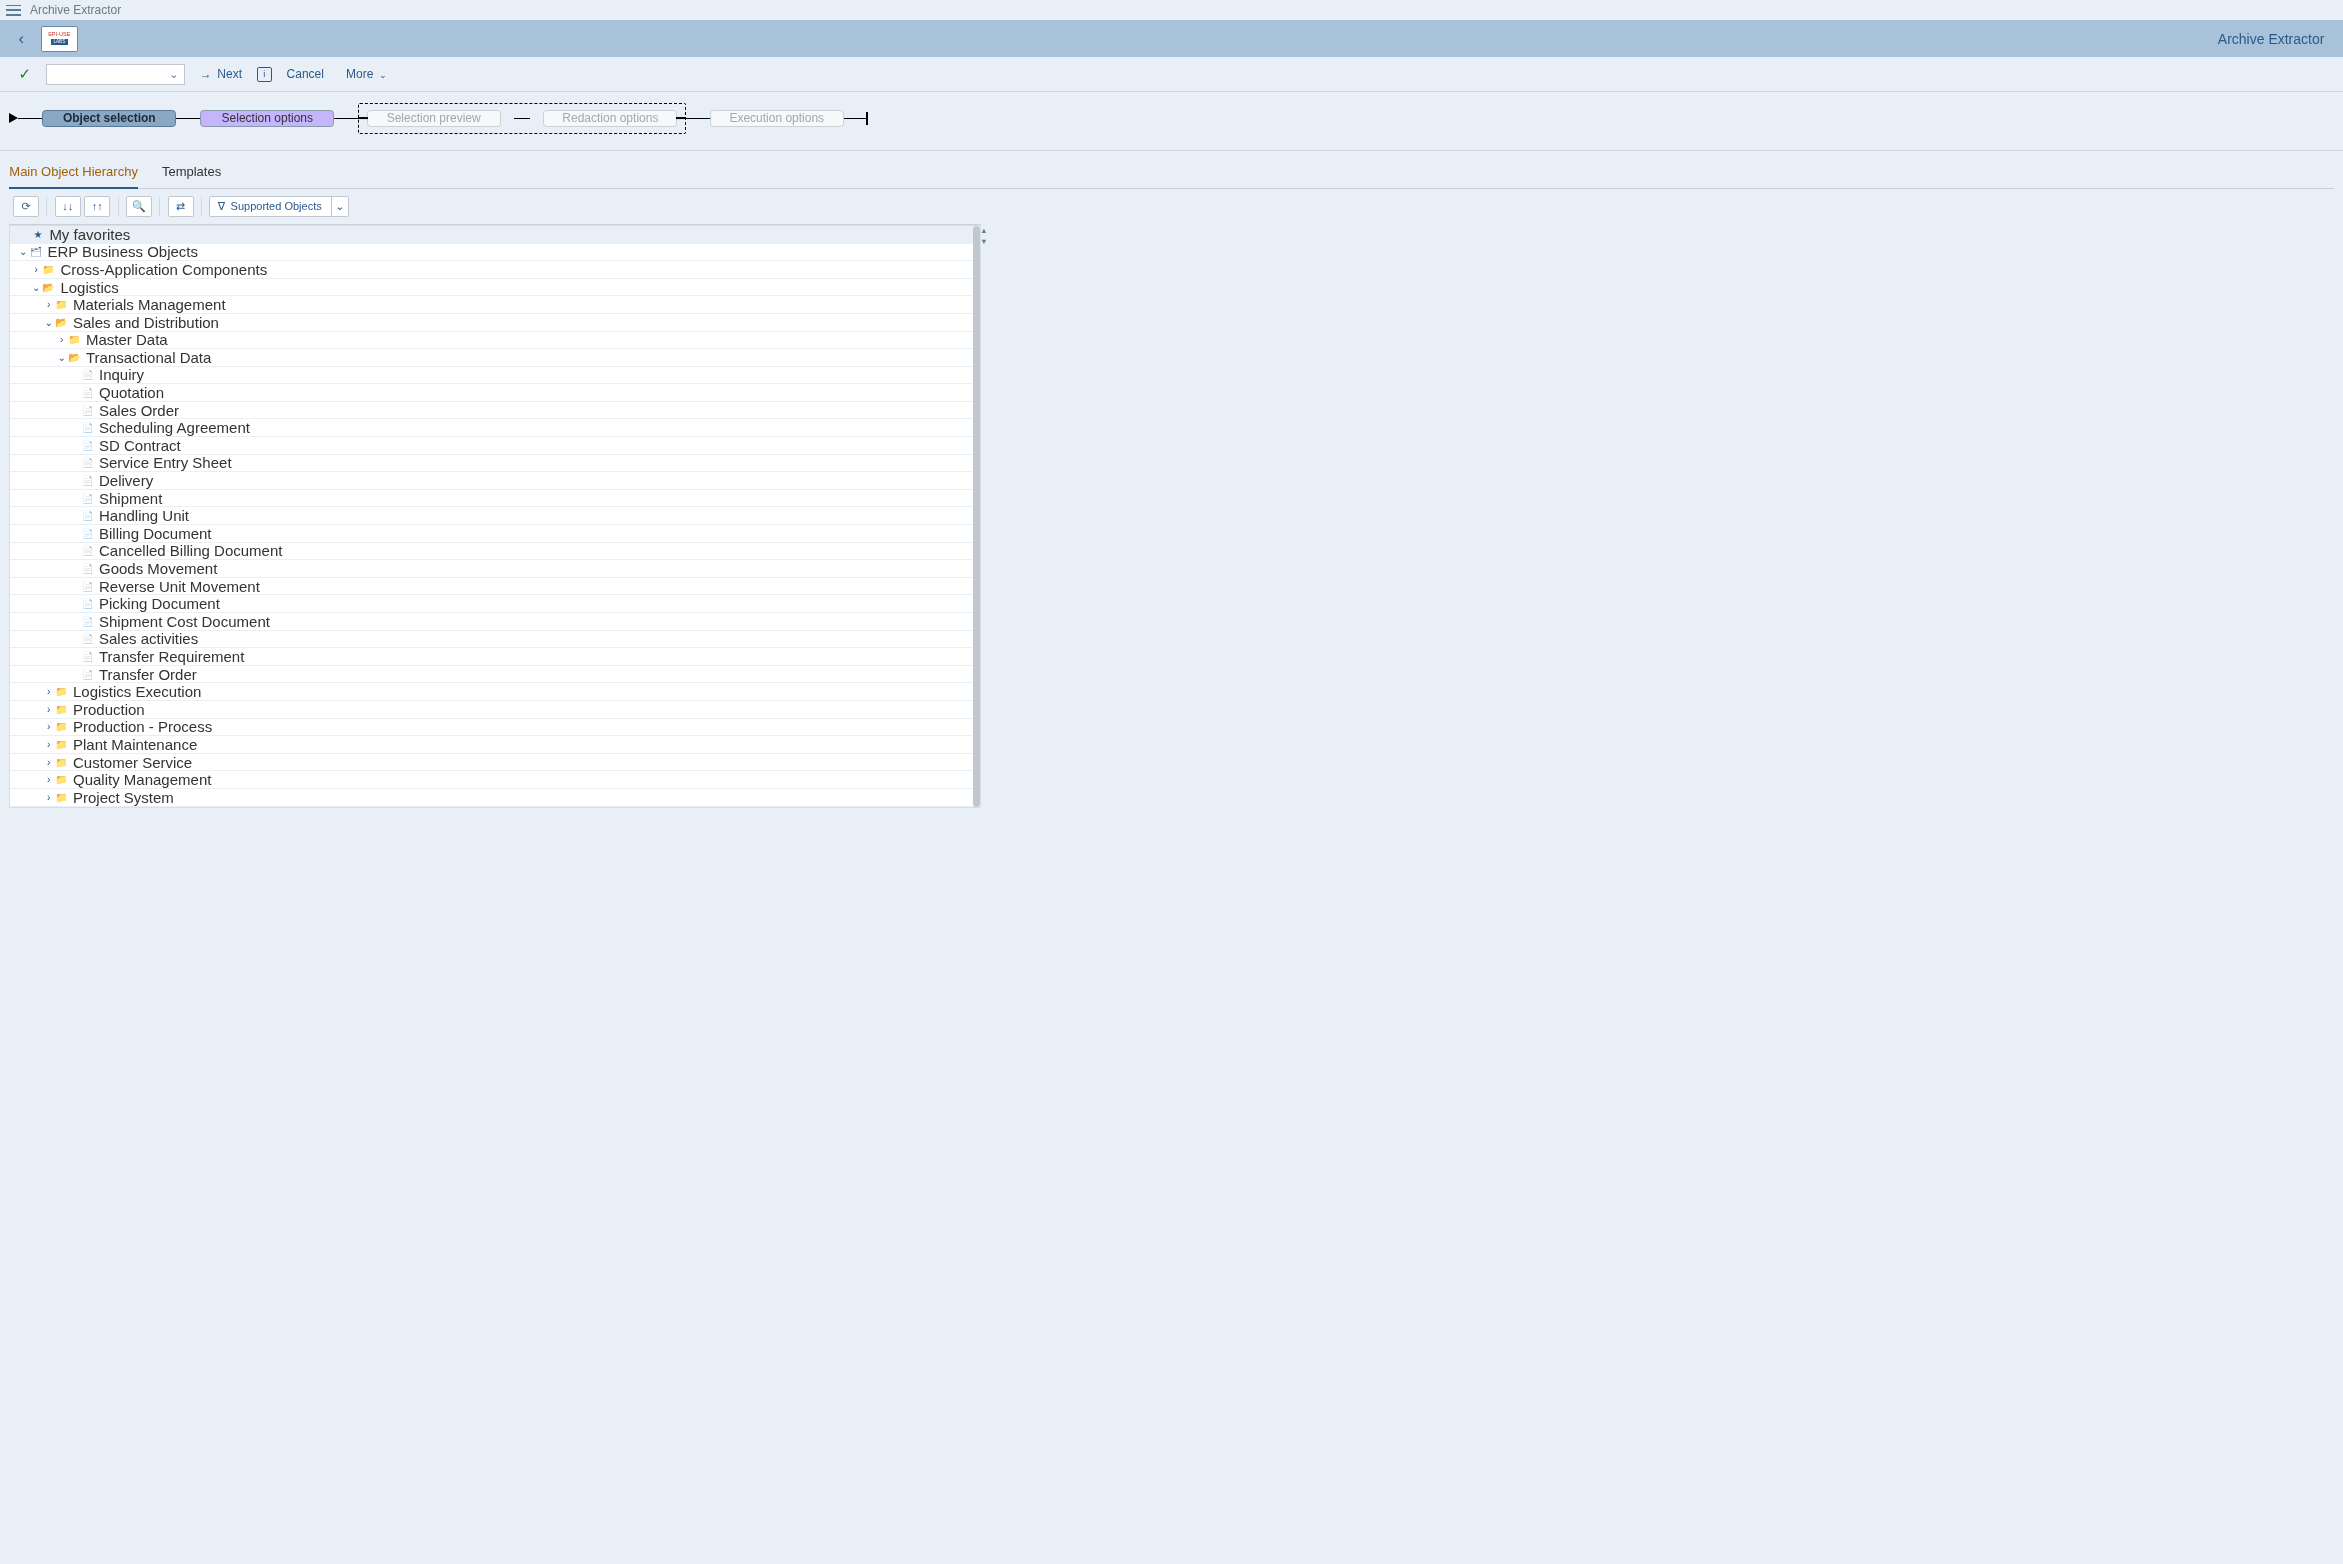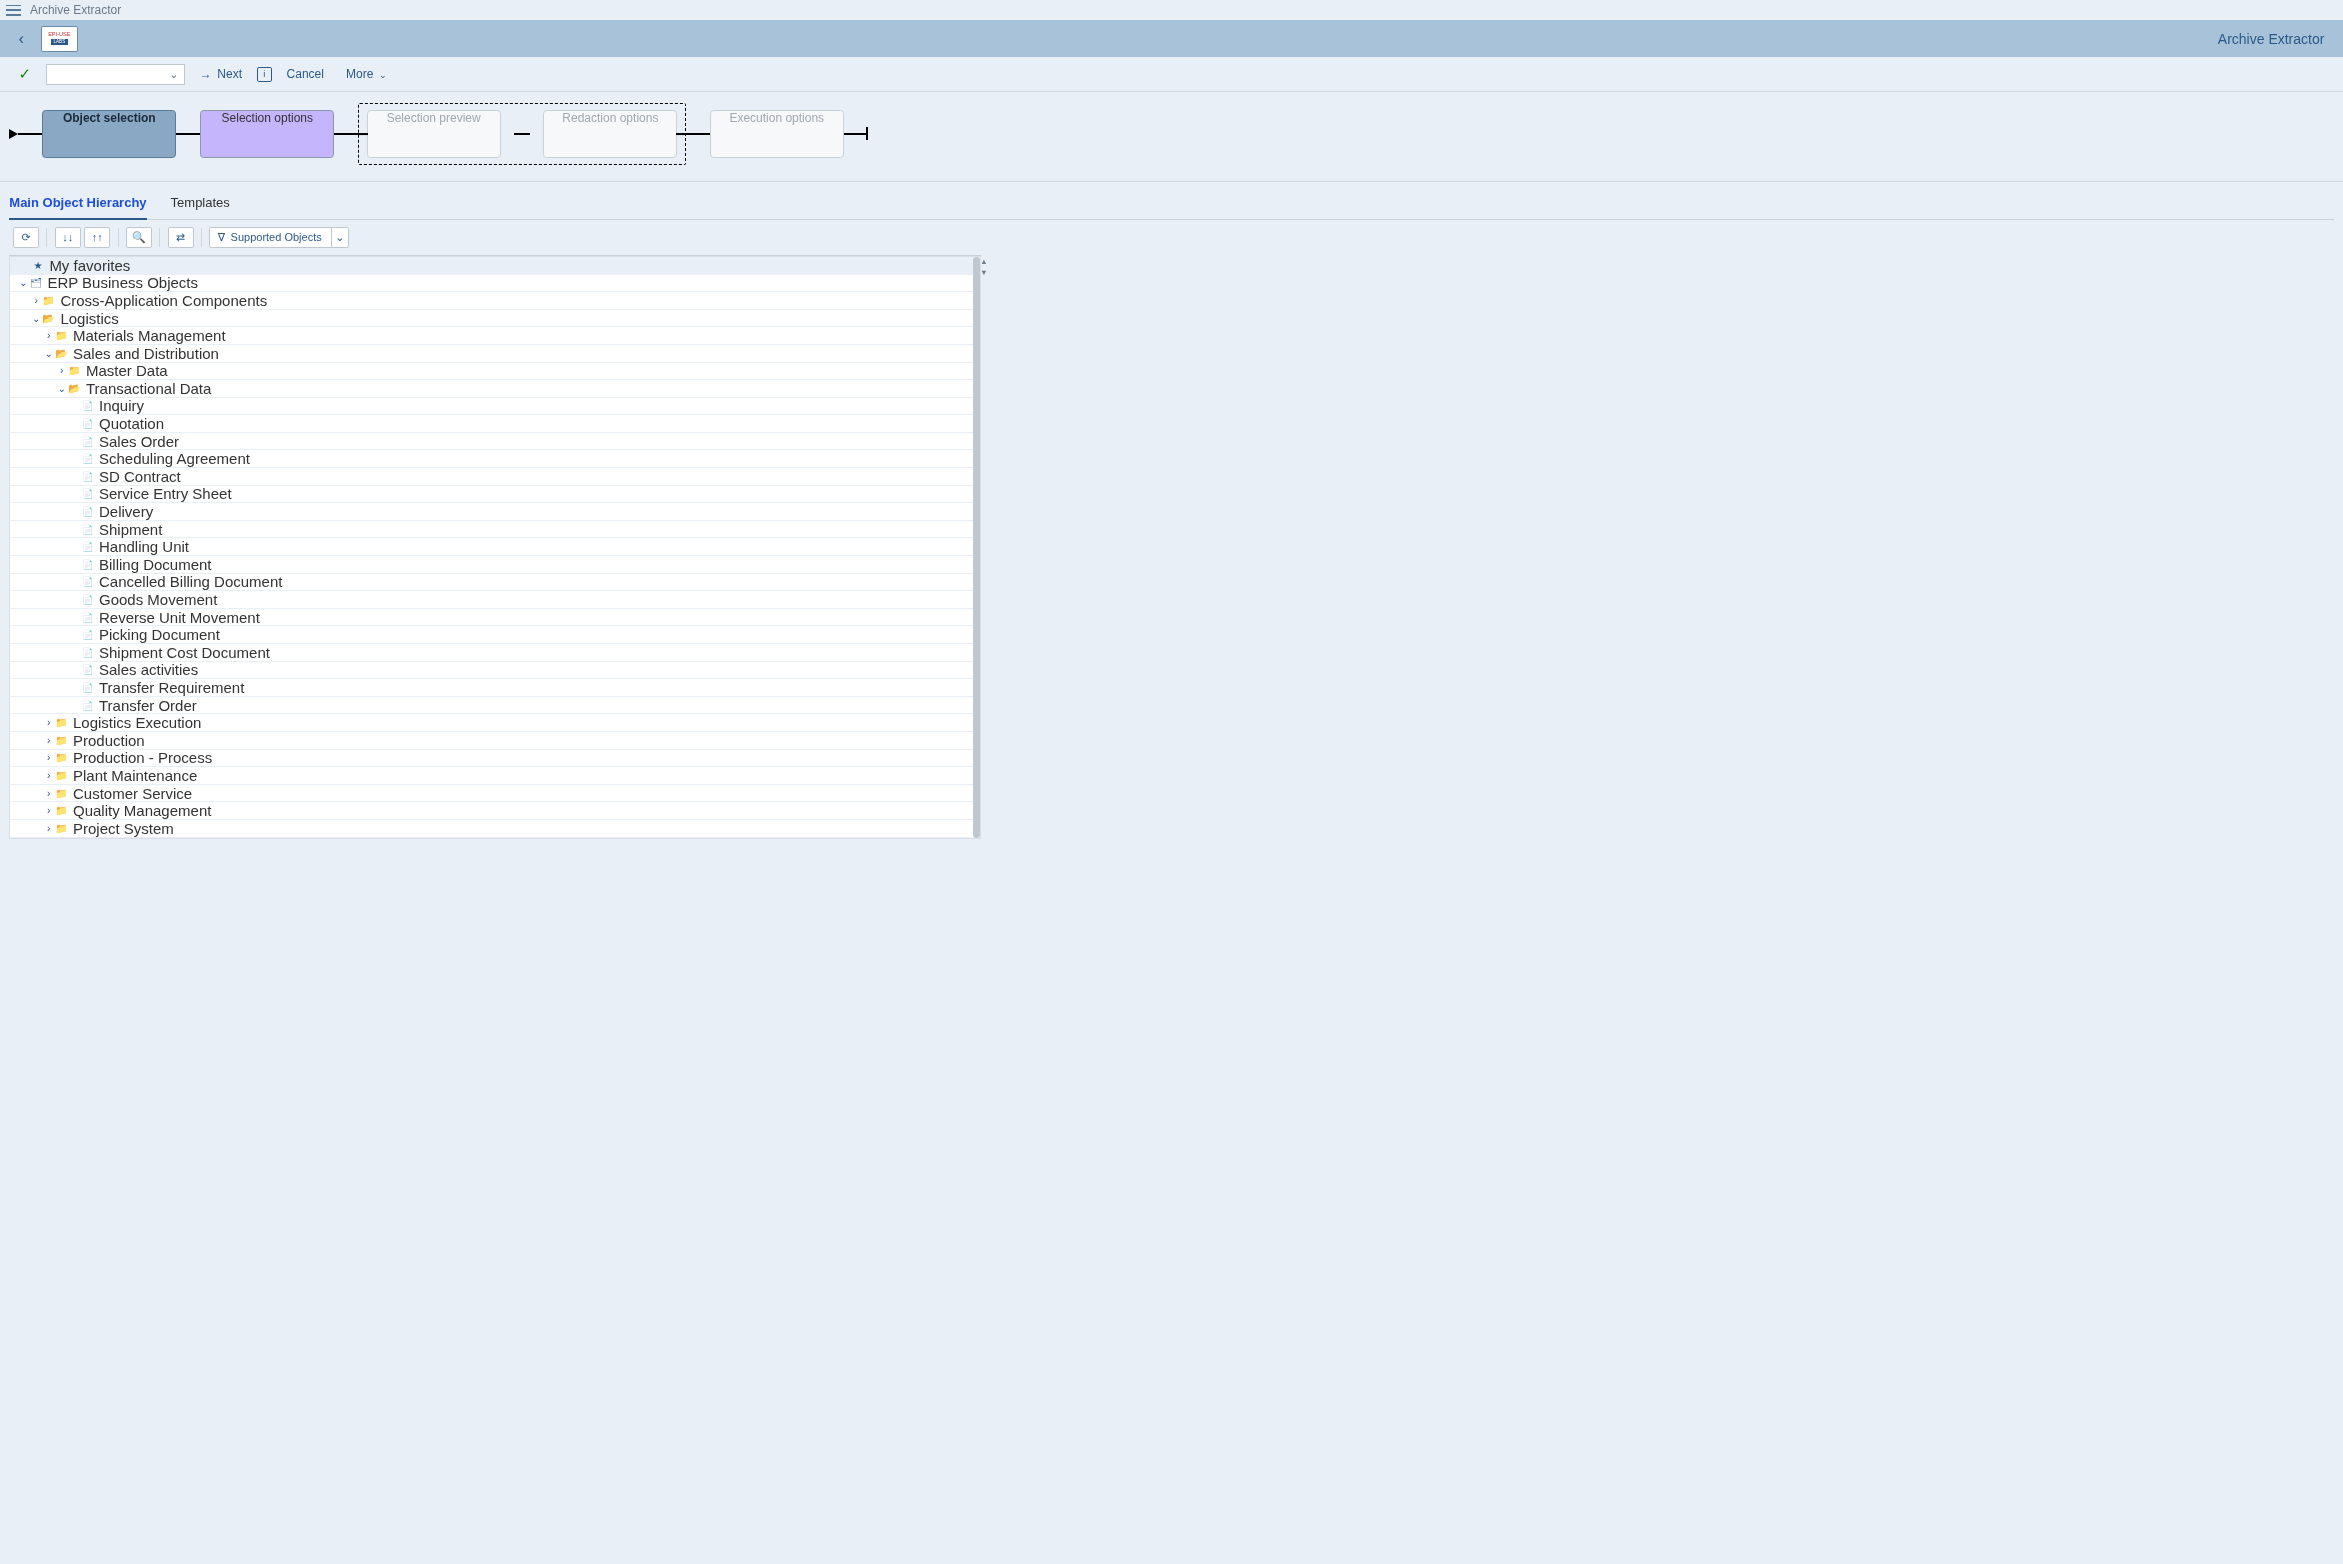--- a/index.html
+++ b/index.html
@@ -30,35 +30,35 @@
   .more-chev { font-size: 9.3px; }
 
   
   .train-wrap { padding: 11px 9.3px 16.7px 9.3px; border-bottom: 0.9px solid #d0d8e0; }
   .train { display: flex; align-items: center; }
   .train-start, .train-end { width: 0; height: 0; }
   .train-start { border-top: 5.6px solid transparent; border-bottom: 5.6px solid transparent; border-left: 9.3px solid #000; }
   .train-end-line { width: 22px; height: 1.9px; background: #000; }
   .train-end-cap { width: 1.9px; height: 13px; background: #000; }
   .conn { width: 24px; height: 1.9px; background: #000; }
-  .step { height: 48px; min-width: 134px; padding: 0 16.7px; display: flex; justify-content: center; border-radius: 3.7px; font-size: 12px; }
+  .step { height: 17px; min-width: 134px; padding: 0 16.7px; display: flex; justify-content: center; border-radius: 3.7px; font-size: 12px; }
   .step.current { background: #8aa8c4; border: 0.9px solid #5a7a99; color: #1a2a3a; font-weight: bold; }
   .step.available { background: #c4b5fd; border: 0.9px solid #8899aa; color: #333; cursor: pointer; }
   .step.disabled { background: #f6f8fa; border: 0.9px solid #c8d0d8; color: #a0a8b0; }
   .dashed-wrap { border: 0.9px dashed #000; padding: 5.6px 7.4px; display: flex; align-items: center; gap: 13px; border-radius: 1.9px; position:relative;}
   .dashed-conn-overlay { position:absolute; width:9.3px; height:1.9px; background:#000; top:50%; transform:translateY(-50%);}
   .dashed-conn-overlay.left { left:-0.9px; }
   .dashed-conn-overlay.right { right:-0.9px; }
   .inner-conn { width: 16.7px; height: 1.9px; background: #000; }
 
   
   .tabs-wrap { padding: 13px 9.3px 0 9.3px; }
   .tabs { display: flex; gap: 24px; border-bottom: 0.9px solid #c8d0d8; }
   .tab { padding: 0 0 7.4px 0; font-size: 13px; cursor: pointer; color: #333; }
-  .tab.active { color: #1d4ed8; border-bottom: 2.8px solid #2b5a8a; margin-bottom: -0.9px; font-weight:700;}
+  .tab.active { color: #a16207; border-bottom: 2.8px solid #2b5a8a; margin-bottom: -0.9px; font-weight:400;}
 
   
   .tree-toolbar { display: flex; align-items: center; gap: 3.7px; padding: 7.4px 3.7px; border-bottom: 0.9px solid #c8d0d8; }
   .tool-btn { height: 20.4px; min-width: 26px; border: 0.9px solid #bfc8d0; background: #fff; color: #2b5a8a; display: flex; align-items: center; justify-content: center; cursor: pointer; border-radius: 1.9px; font-size: 11px; }
   .tool-sep { width: 0.9px; height: 18.6px; background: #d0d8e0; margin: 0 3.7px; }
   .filter-combo { display: flex; align-items: center; border: 0.9px solid #bfc8d0; height: 20.4px; background: #fff; border-radius: 1.9px; }
   .filter-combo .fc-label { padding: 0 9.3px 0 7.4px; color: #2b5a8a; display:flex; align-items:center; gap:5.6px;}
   .filter-combo .fc-chev { width: 16.7px; border-left: 0.9px solid #bfc8d0; display:flex; align-items:center; justify-content:center; height:100%; color:#2b5a8a;}
 
   

